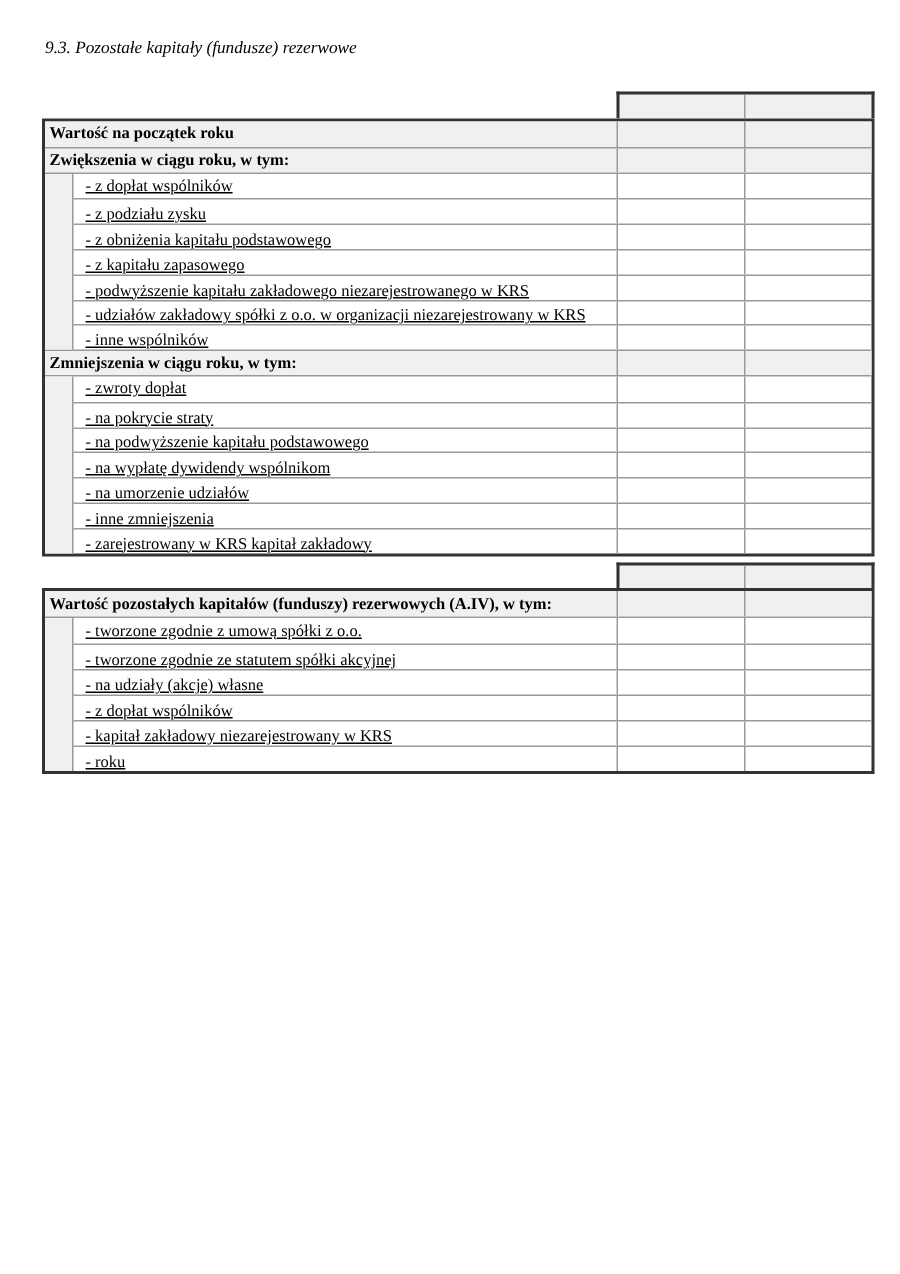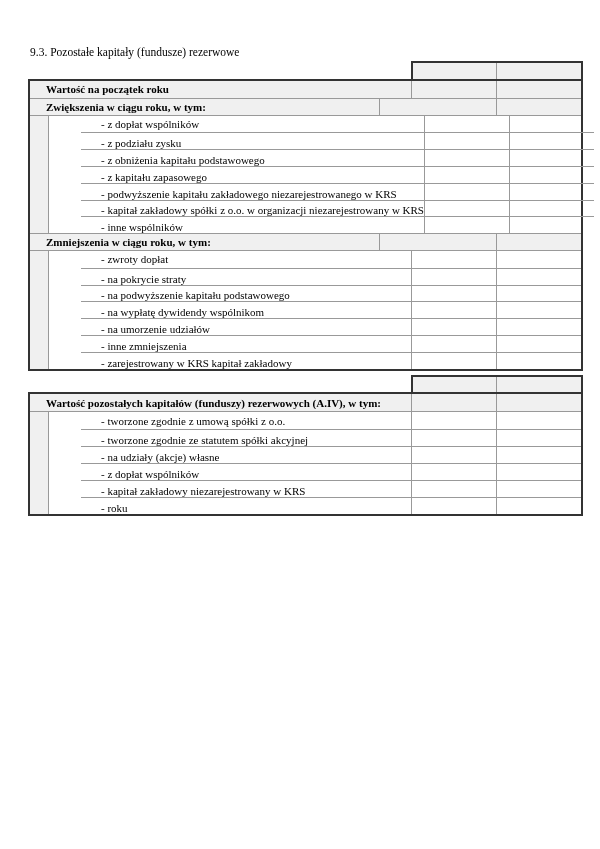--- a/index.html
+++ b/index.html
@@ -2,52 +2,52 @@
 <html><head>
 <meta charset="utf-8">
 <style>
   * { margin:0; padding:0; box-sizing:border-box; }
   html,body { background:#ffffff; }
   .page {
     position:relative; width:600px; height:849px; background:#ffffff;
     font-family:"Liberation Serif", serif; color:#000;
     overflow:hidden;
   }
-  .doc-title { position:absolute; left:30px; top:46px; font-size:11.5px; }
+  .doc-title { position:absolute; left:30px; top:26px; font-size:11.5px;font-style:italic; }
 
   .tbl-block { position:absolute; left:28px; width:555px; }
   .t1 { top:61px; }
   .t2 { top:375px; }
 
   
   .period-header {
     width:172px; margin-left:auto; display:flex;
     border:2px solid #333333; border-bottom:none; background:#f0f0f0;
   }
   .t1 .period-header { height:18px; }
   .t2 .period-header { height:17px; }
   .pcell { flex:1; height:100%; }
   .pcell.c2 { flex:none; width:85px; border-left:1px solid #999999; }
 
   .grid { border:2px solid #333333; background:#ffffff; }
 
   .row { display:flex; align-items:center; height:16.8px; }
   .t2 .row { height:17px; }
-  .bt { border-top:1px solid #999999;gap:32px; }
+  .bt { border-top:1px solid #999999; }
 
   .hrow { background:#f0f0f0; font-weight:bold; }
-  .hlabel { flex:1; padding-left:16px; font-size:11px; white-space:nowrap; overflow:hidden; }
+  .hlabel { flex:1; padding-left:3px; font-size:11px; white-space:nowrap; overflow:hidden; }
 
   .vcell { flex:none; width:85px; height:100%; border-left:1px solid #999999; font-size:11px; padding:0 3px; }
 
   .igroup { display:flex; }
   .strip { flex:none; width:19px; background:#f0f0f0; border-right:1px solid #999999; }
   .irows { flex:1; display:flex; flex-direction:column; }
   .irows .row:not(:first-child) { border-top:1px solid #999999;align-items:flex-end; }
-  .ilabel { flex:1; padding-left:20px; font-size:11px; white-space:nowrap; overflow:hidden; }
+  .ilabel { flex:1; padding-left:8px; font-size:11px; white-space:nowrap; overflow:hidden;text-decoration:underline; }
 </style>
 </head>
 <body>
 
 <div class="page">
 
   <div class="doc-title">9.3. Pozostałe kapitały (fundusze) rezerwowe</div>
 
   <div class="tbl-block t1">
 
@@ -92,21 +92,21 @@
             <div class="ilabel">- z kapitału zapasowego</div>
             <div class="vcell"></div>
             <div class="vcell"></div>
           </div>
           <div class="row">
             <div class="ilabel">- podwyższenie kapitału zakładowego niezarejestrowanego w KRS</div>
             <div class="vcell"></div>
             <div class="vcell"></div>
           </div>
           <div class="row">
-            <div class="ilabel">- kapitał zakładowy spółki z o.o. w organizacji niezarejestrowany w KRS</div>
+            <div class="ilabel">- udziałów zakładowy spółki z o.o. w organizacji niezarejestrowany w KRS</div>
             <div class="vcell"></div>
             <div class="vcell"></div>
           </div>
           <div class="row">
             <div class="ilabel">- inne wspólników</div>
             <div class="vcell"></div>
             <div class="vcell"></div>
           </div>
         </div>
       </div>

